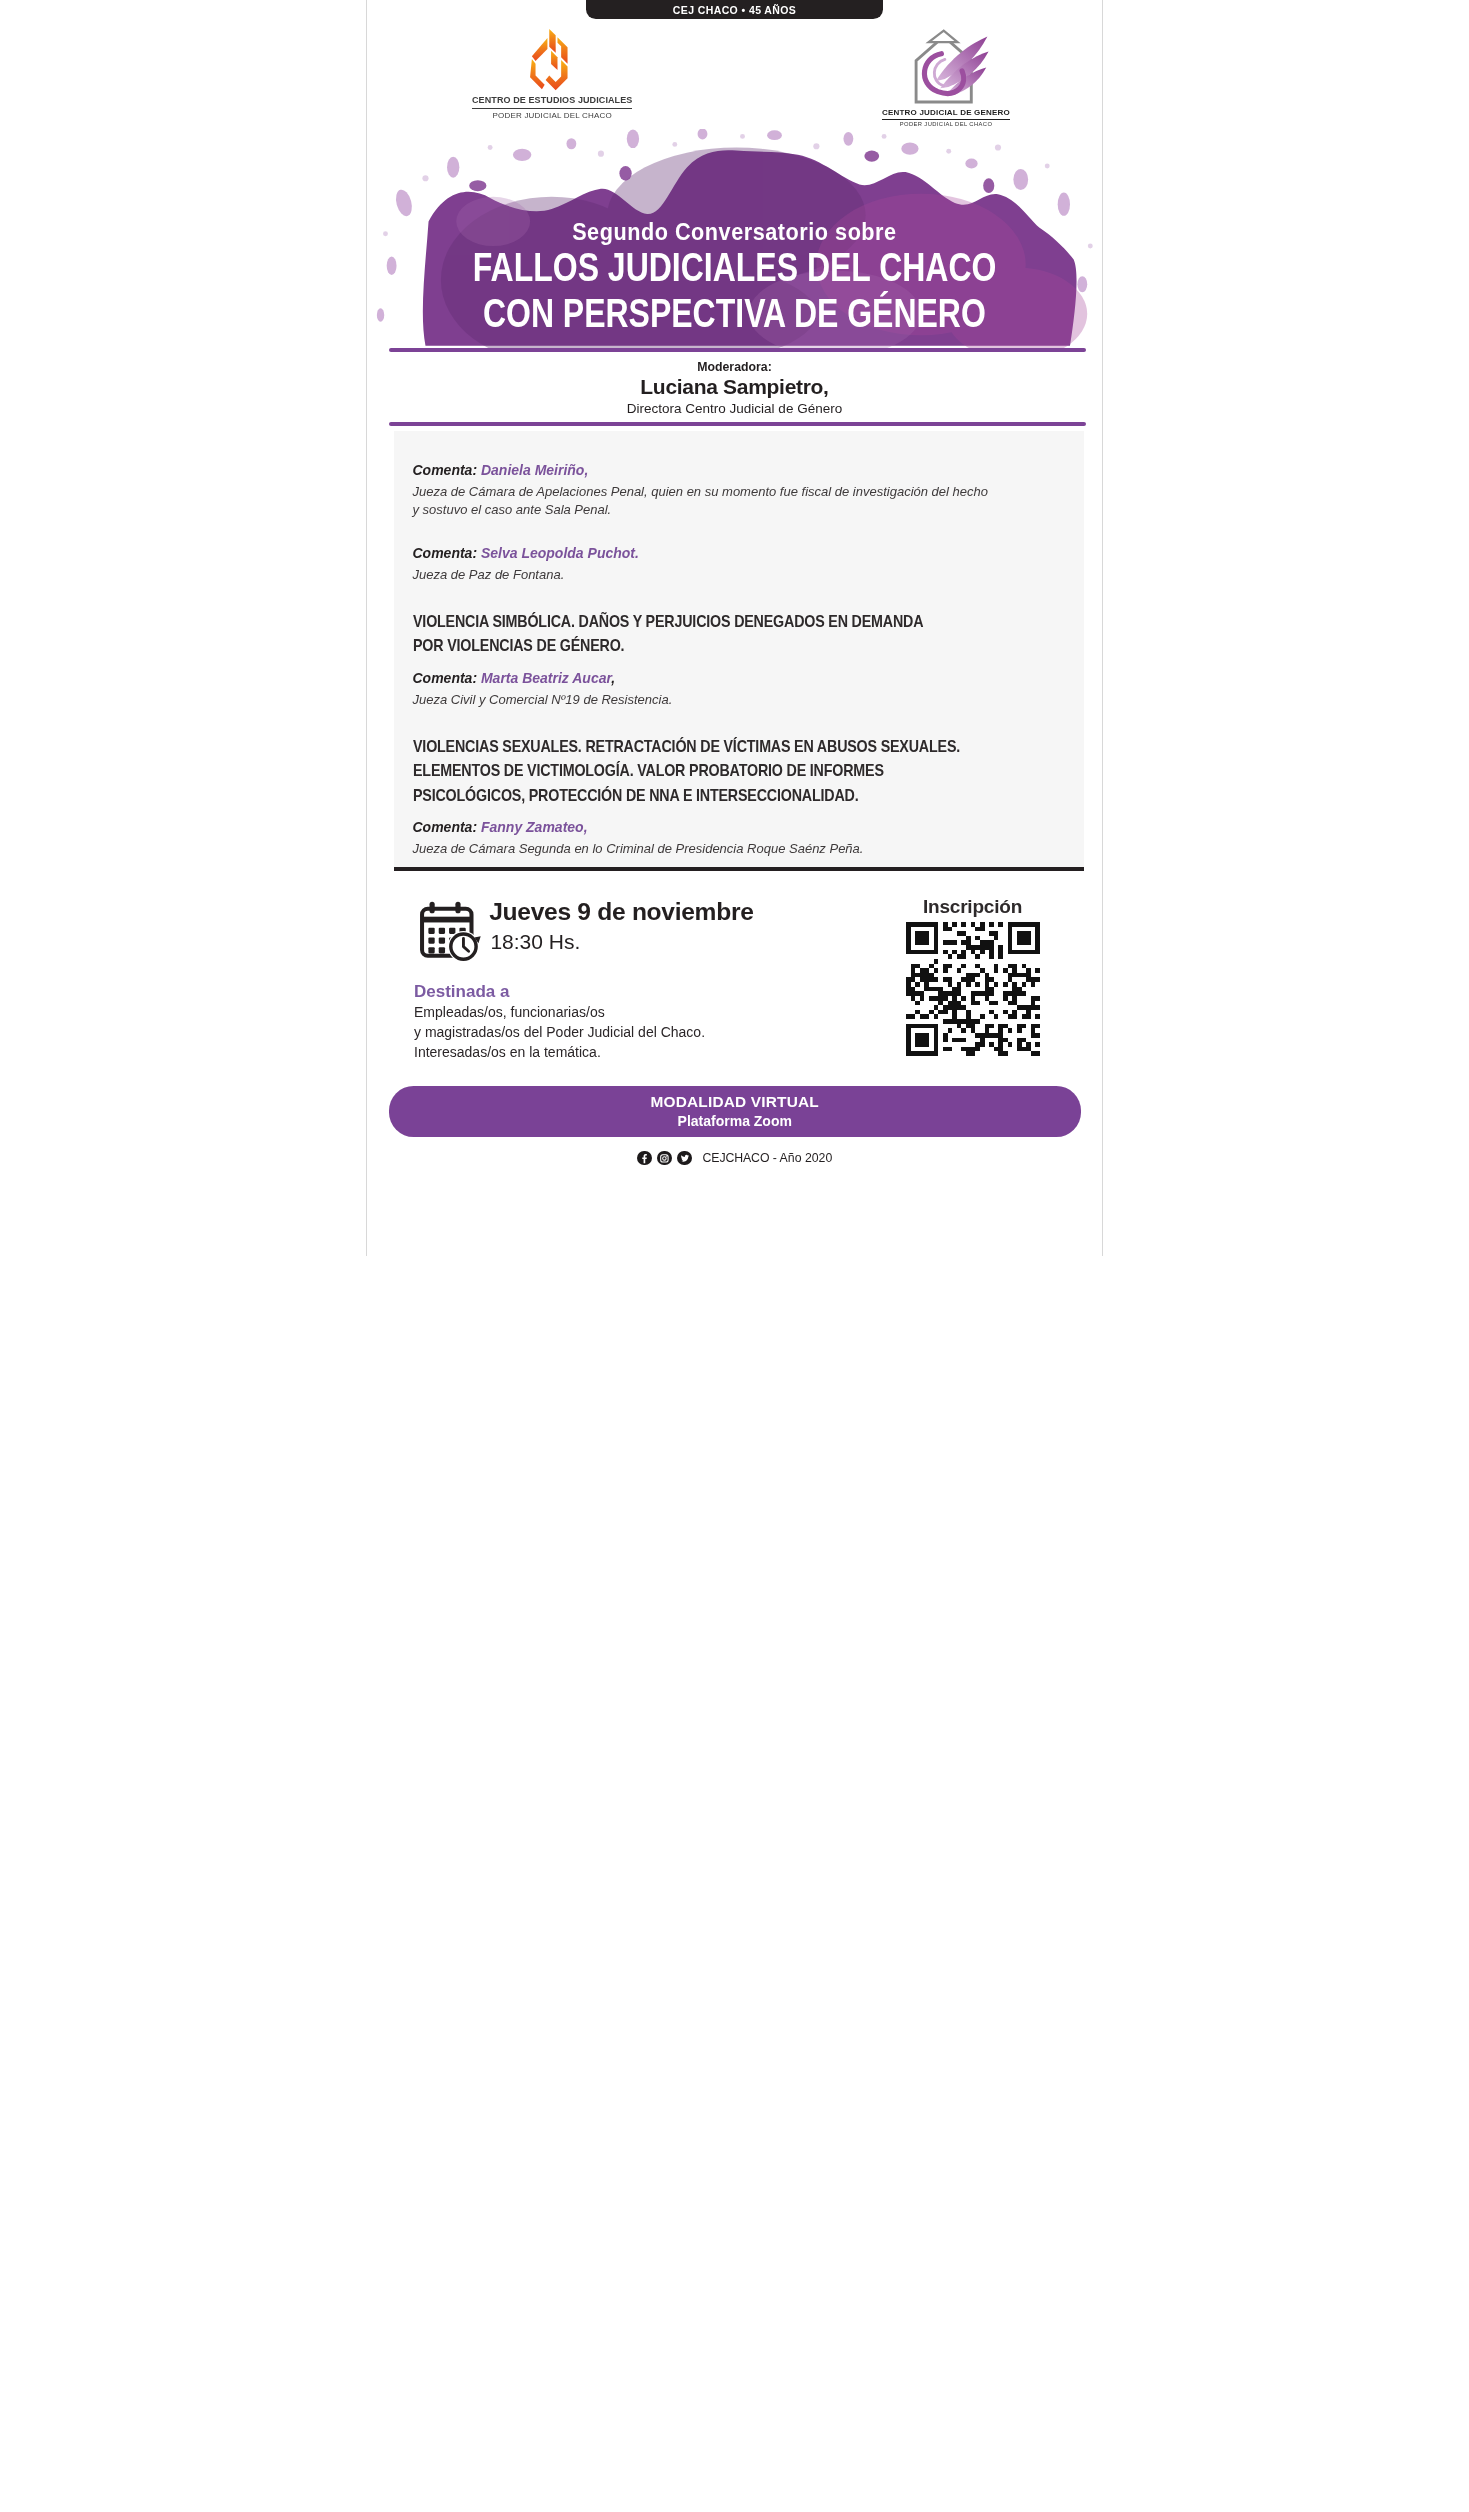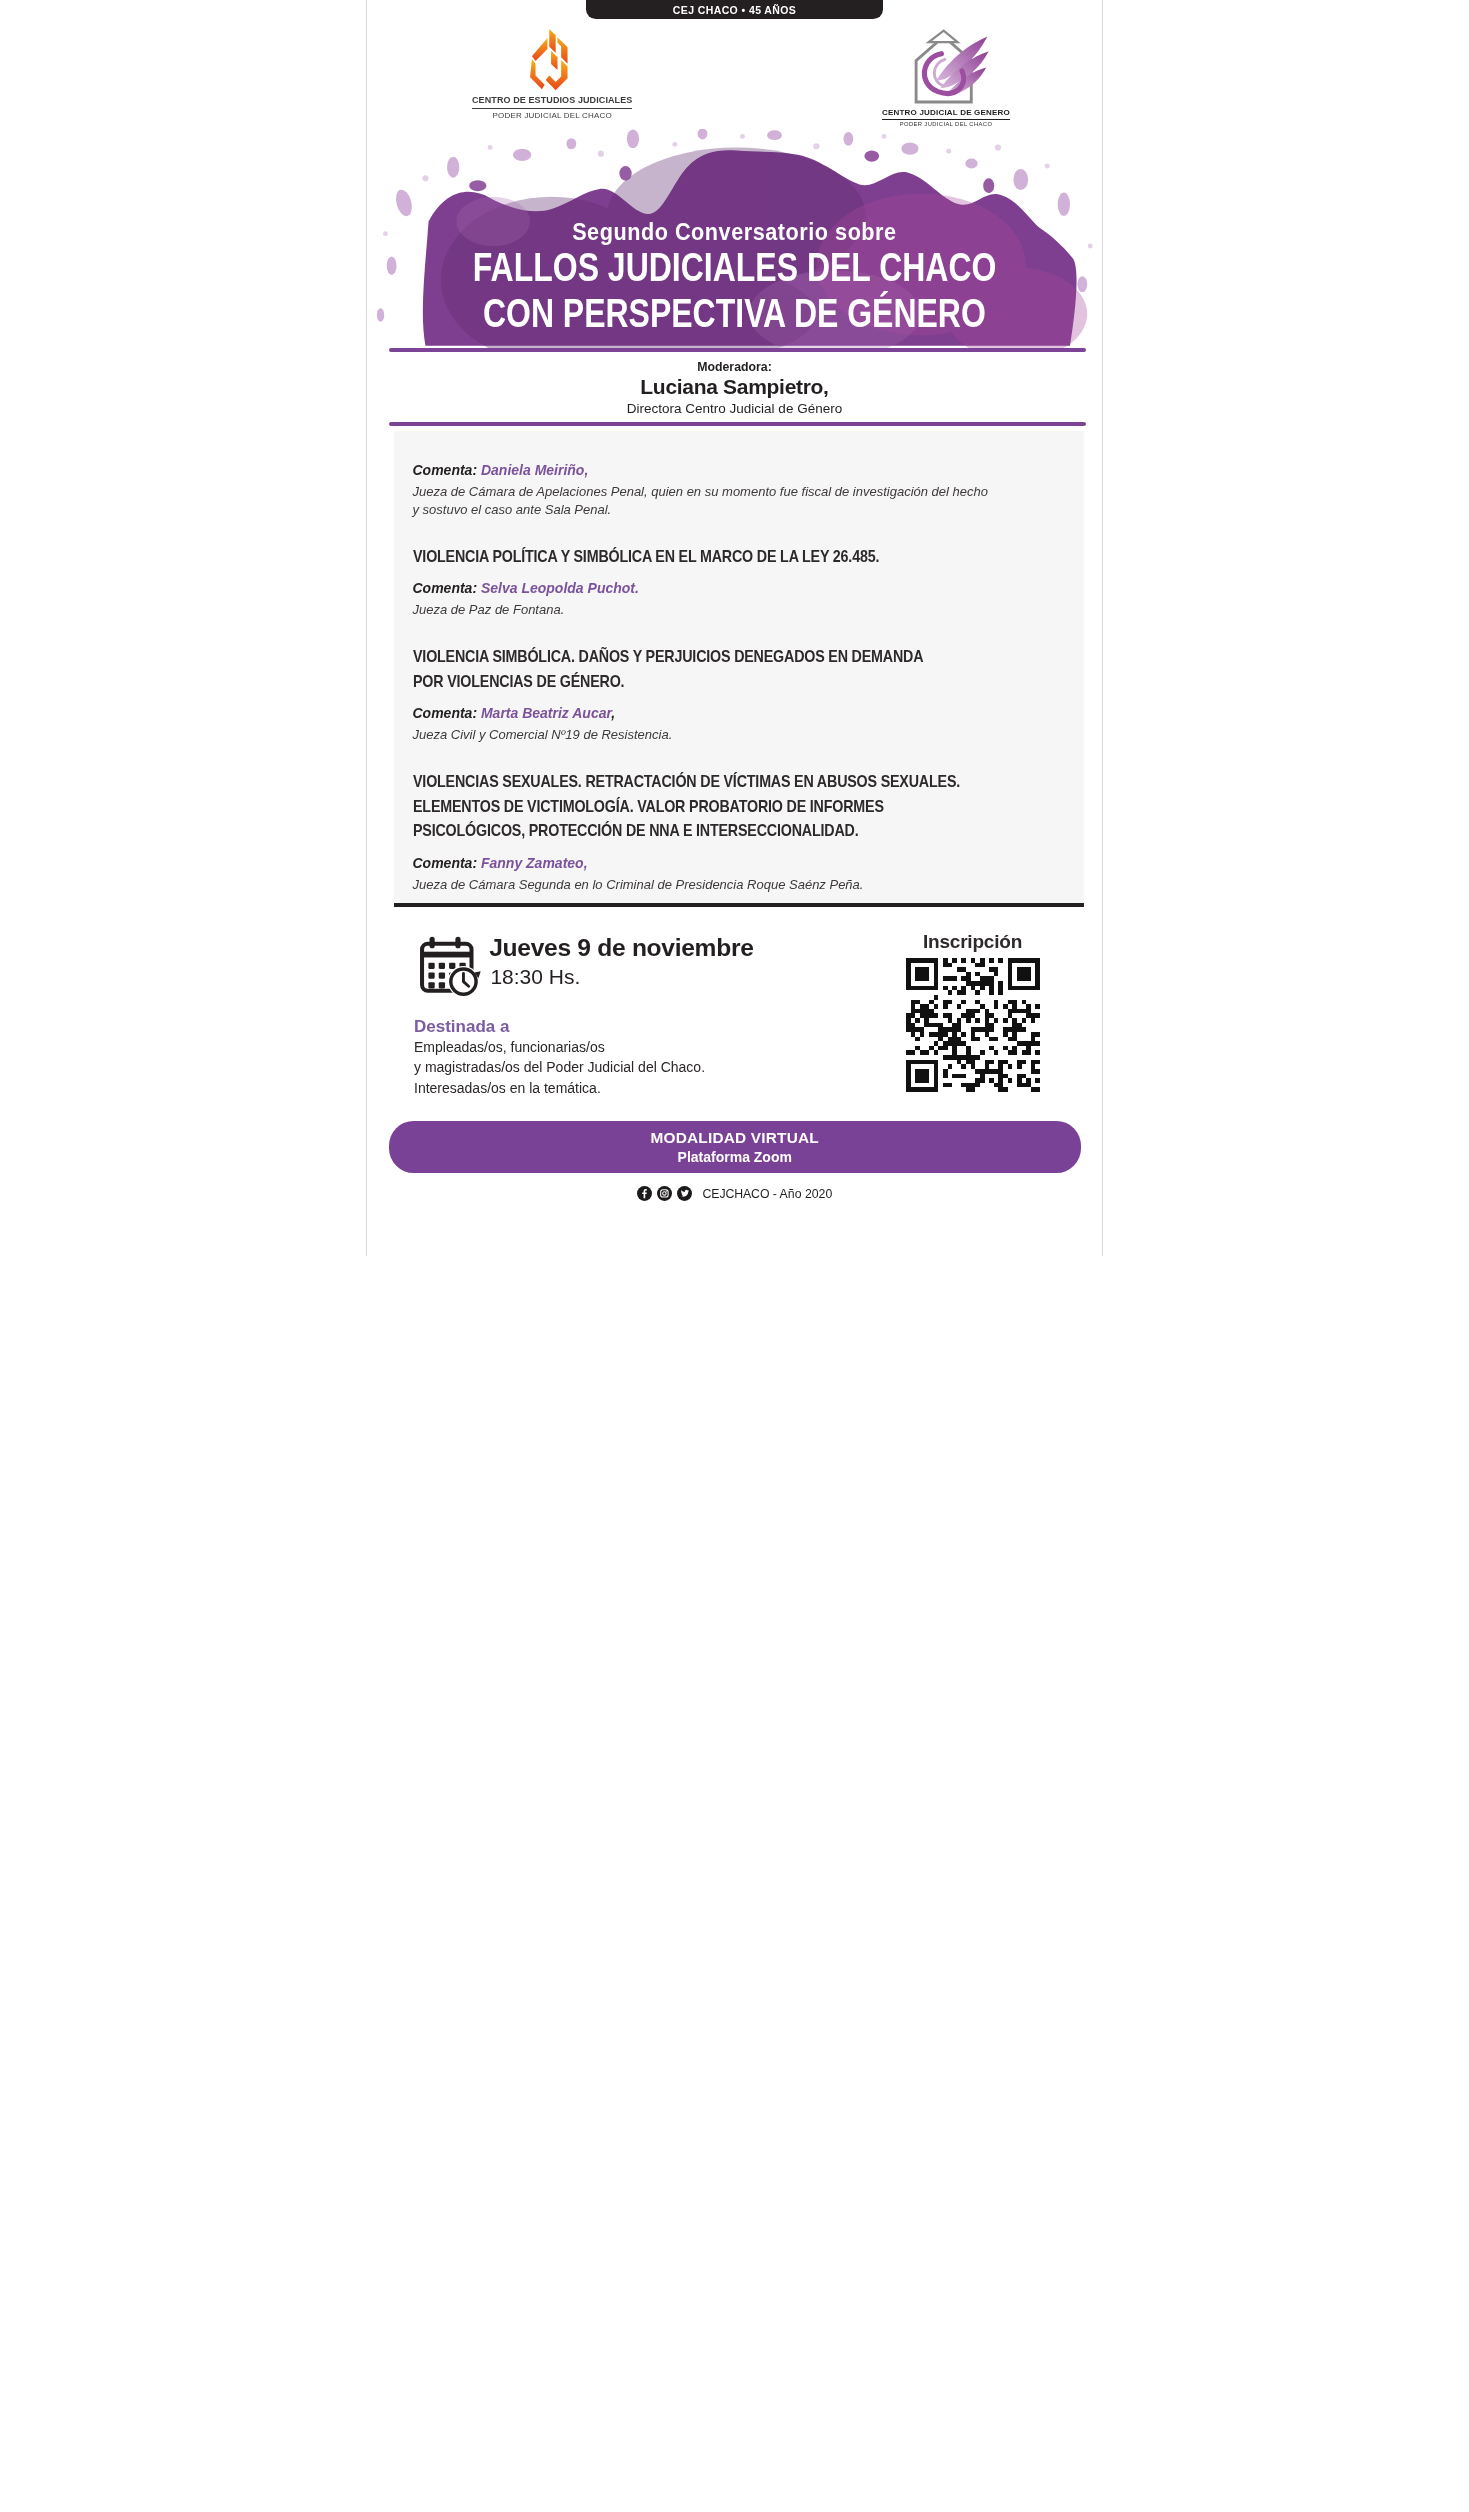--- a/index.html
+++ b/index.html
@@ -225,23 +225,20 @@
         <span>Comenta:</span>
         <span class="nm">Daniela Meiriño,</span><span></span>
       </div>
       <div class="bio">
         <div>Jueza de Cámara de Apelaciones Penal, quien en su momento fue fiscal de investigación del hecho</div>
         <div>y sostuvo el caso ante Sala Penal.</div>
       </div>
     </div>
 
     <div class="session">
-      <div class="sec-title">
-        <span class="tl">VIOLENCIA POLÍTICA Y SIMBÓLICA EN EL MARCO DE LA LEY 26.485.</span>
-      </div>
       <div class="comenta">
         <span>Comenta:</span>
         <span class="nm">Selva Leopolda Puchot.</span>
       </div>
       <div class="bio">
         <div>Jueza de Paz de Fontana.</div>
       </div>
     </div>
 
     <div class="session">

